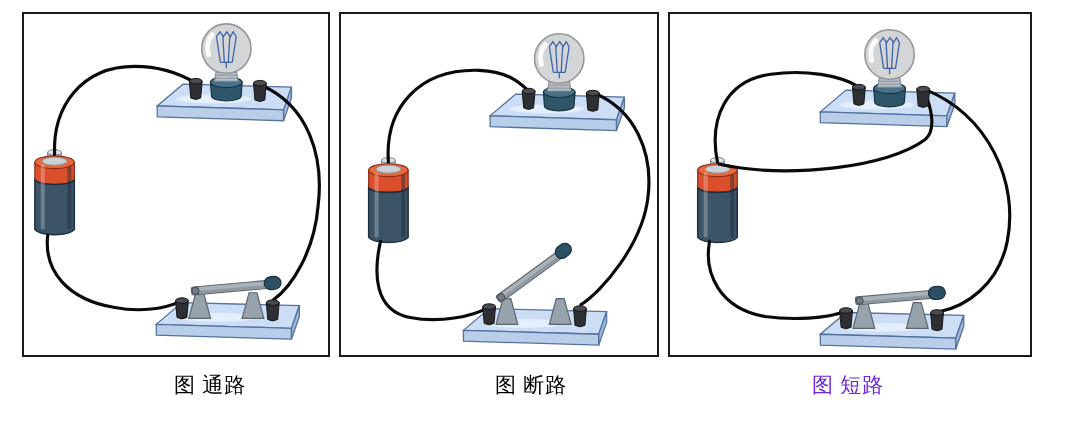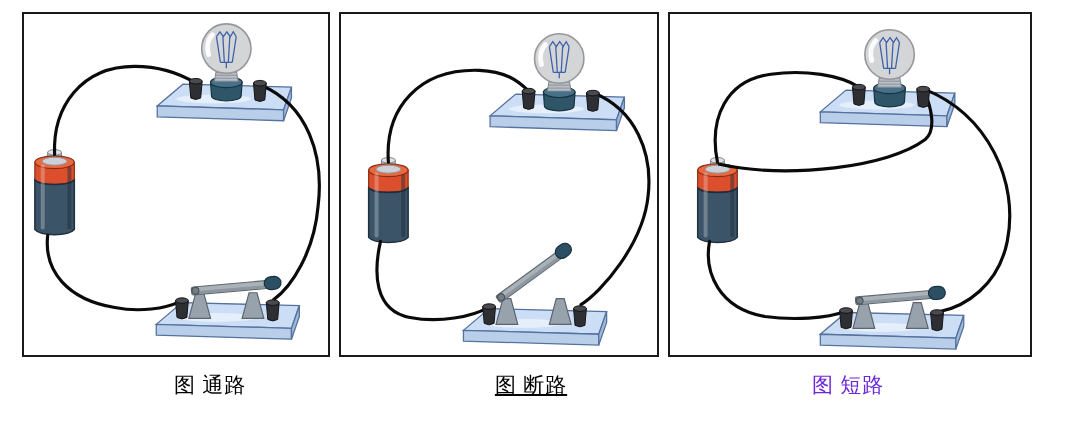--- a/index.html
+++ b/index.html
@@ -248,15 +248,15 @@
     <ellipse cx="178" cy="300" rx="6.5" ry="2.8" fill="#4a4b50" stroke="#131316" stroke-width="1"></ellipse>
   </g>
         <g>
     <path d="M263.5,302 L265,319 Q270,322 275,319 L276.5,302 Z" fill="#2e2f33" stroke="#131316" stroke-width="1"></path>
     <ellipse cx="270" cy="302" rx="6.5" ry="2.8" fill="#4a4b50" stroke="#131316" stroke-width="1"></ellipse>
   </g>
       </svg>
   </section>
 
   <div class="caption" id="c0" style="color: rgb(0, 0, 0);">图 通路</div>
-  <div class="caption" id="c1" style="color: rgb(0, 0, 0); text-decoration: underline;">图 断路</div>
+  <div class="caption" id="c1" style="color: rgb(0, 0, 0);">图 断路</div>
   <div class="caption" id="c2" style="color: #6d28d9;">图 短路</div>
 </div>
 
 </body></html>

